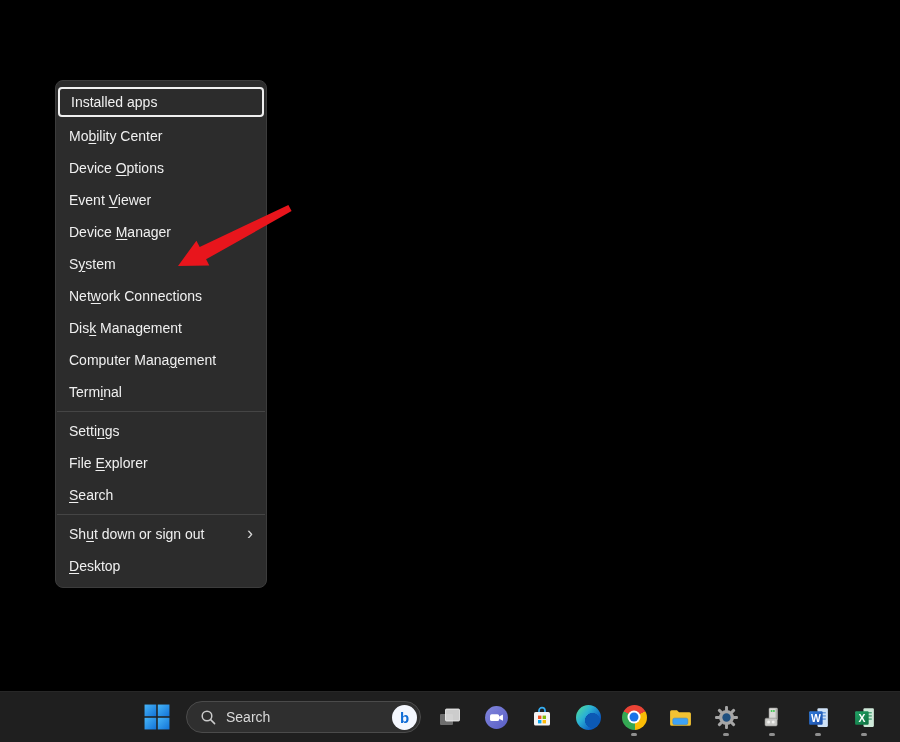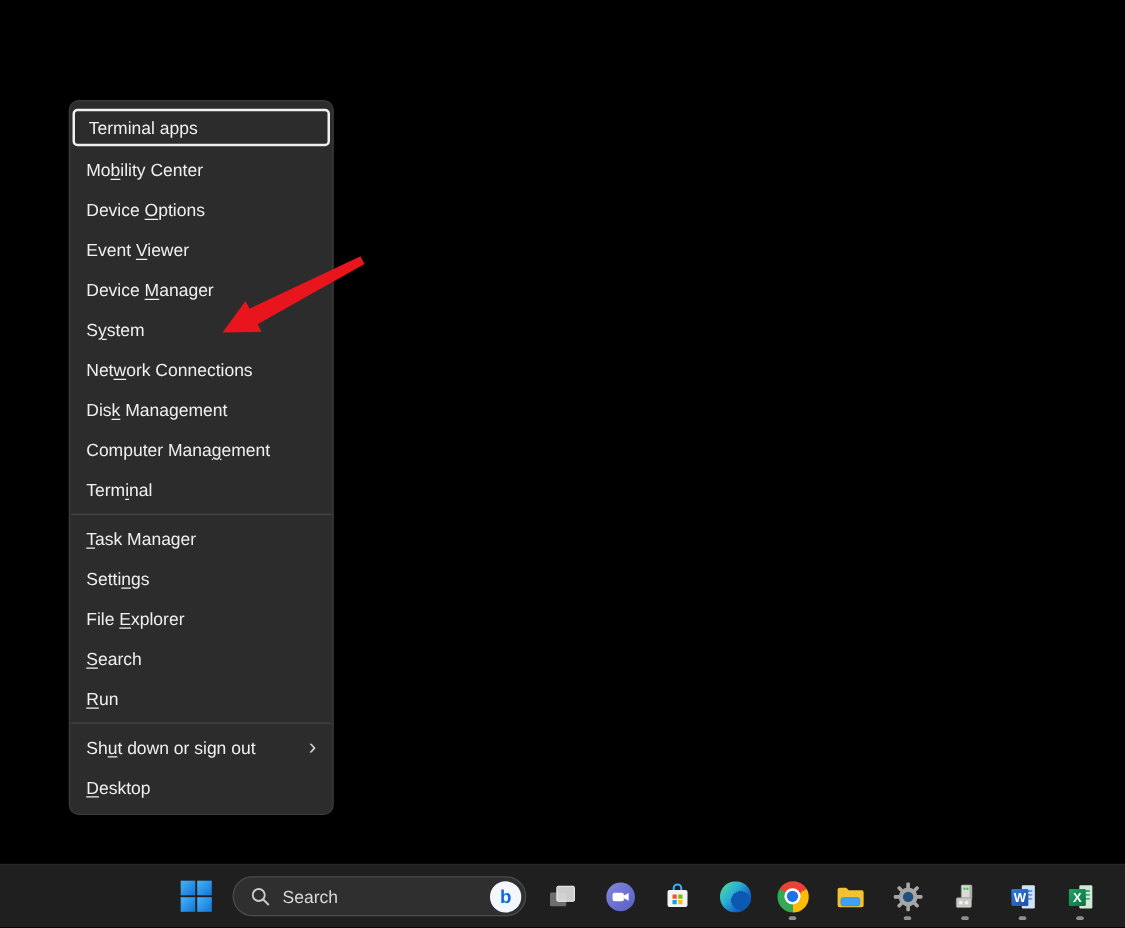--- a/index.html
+++ b/index.html
@@ -46,36 +46,34 @@
     width:13px;height:13px;border-radius:50%;background:#fff;}
   .chrome-ball::after{content:"";position:absolute;left:50%;top:50%;transform:translate(-50%,-50%);
     width:9px;height:9px;border-radius:50%;background:#1a73e8;}
 </style>
 </head>
 <body>
 
 <div class="stage">
 
   <div class="winx">
-    <div class="menu-item focused"><span><span>Terminal apps</span><u></u><span></span></span></div>
+    <div class="menu-item focused"><span><span>Installed apps</span><u></u><span></span></span></div>
     <div class="menu-item"><span><span>Mo</span><u>b</u><span>ility Center</span></span></div>
     <div class="menu-item"><span><span>Device </span><u>O</u><span>ptions</span></span></div>
     <div class="menu-item"><span><span>Event </span><u>V</u><span>iewer</span></span></div>
     <div class="menu-item"><span><span>Device </span><u>M</u><span>anager</span></span></div>
     <div class="menu-item"><span><span>S</span><u>y</u><span>stem</span></span></div>
     <div class="menu-item"><span><span>Net</span><u>w</u><span>ork Connections</span></span></div>
     <div class="menu-item"><span><span>Dis</span><u>k</u><span> Management</span></span></div>
     <div class="menu-item"><span><span>Computer Mana</span><u>g</u><span>ement</span></span></div>
     <div class="menu-item"><span><span>Term</span><u>i</u><span>nal</span></span></div>
     <div class="sep"></div>
-    <div class="menu-item"><span><span></span><u>T</u><span>ask Manager</span></span></div>
     <div class="menu-item"><span><span>Setti</span><u>n</u><span>gs</span></span></div>
     <div class="menu-item"><span><span>File </span><u>E</u><span>xplorer</span></span></div>
     <div class="menu-item"><span><span></span><u>S</u><span>earch</span></span></div>
-    <div class="menu-item"><span><span></span><u>R</u><span>un</span></span></div>
     <div class="sep"></div>
     <div class="menu-item"><span><span>Sh</span><u>u</u><span>t down or sign out</span></span><span class="chev">›</span></div>
     <div class="menu-item"><span><span></span><u>D</u><span>esktop</span></span></div>
   </div>
 
   <svg class="overlay" viewBox="0 0 900 742">
     <polygon points="288.4,204.9 199.7,246.9 196.4,240.7 178,266 209.3,265.5 206.1,259.3 291.6,211.1" fill="#e8151c"></polygon>
   </svg>
 
   <div class="taskbar">

